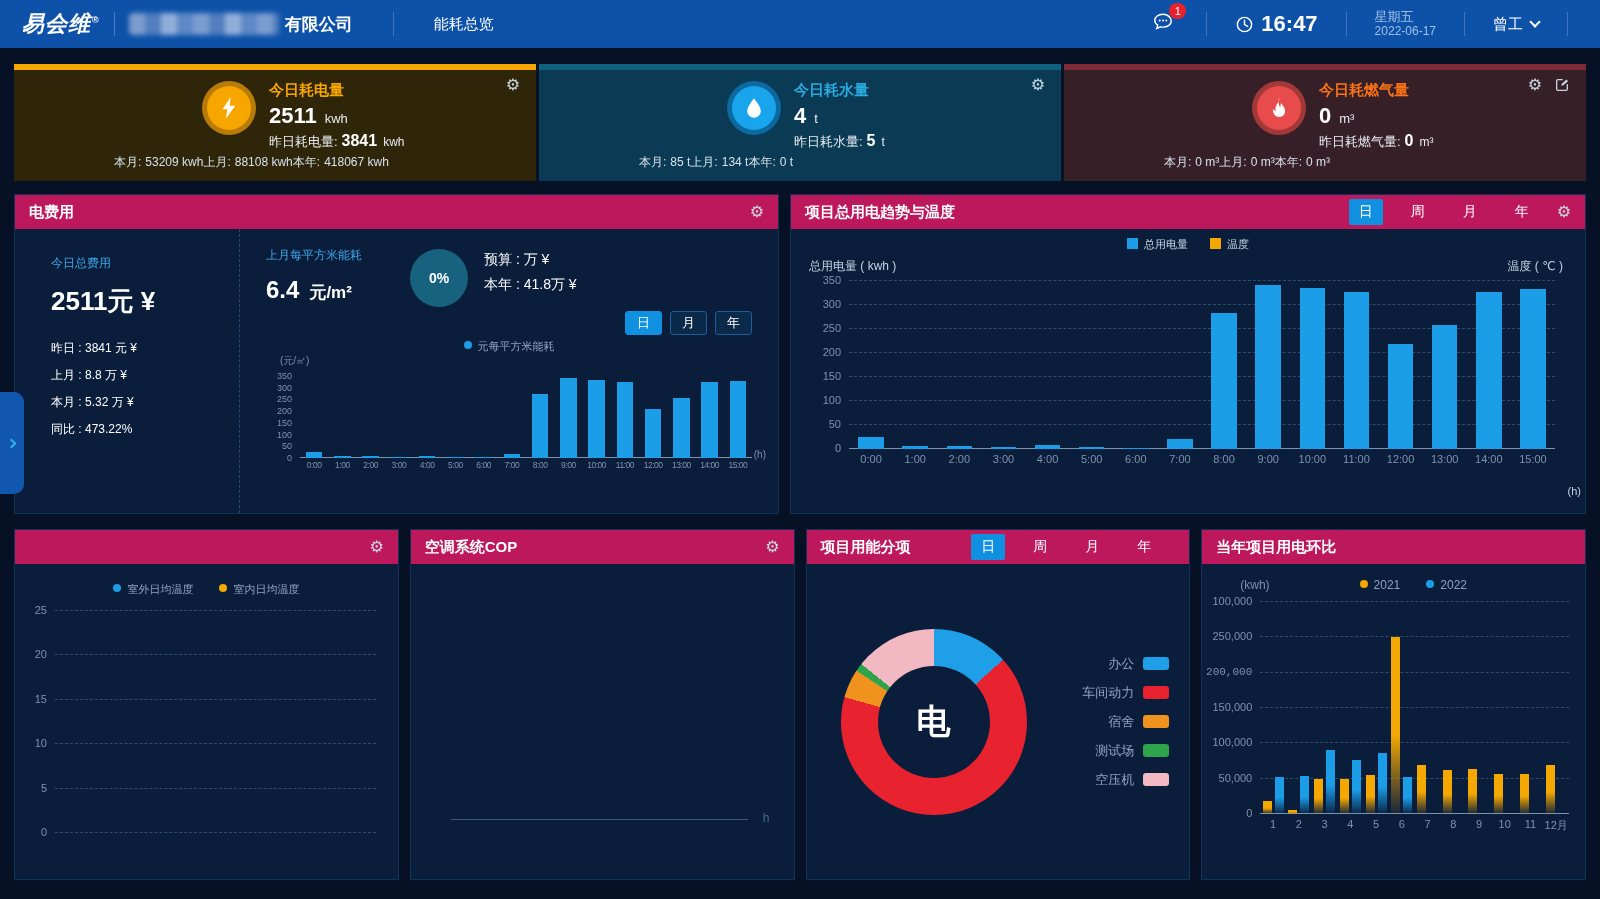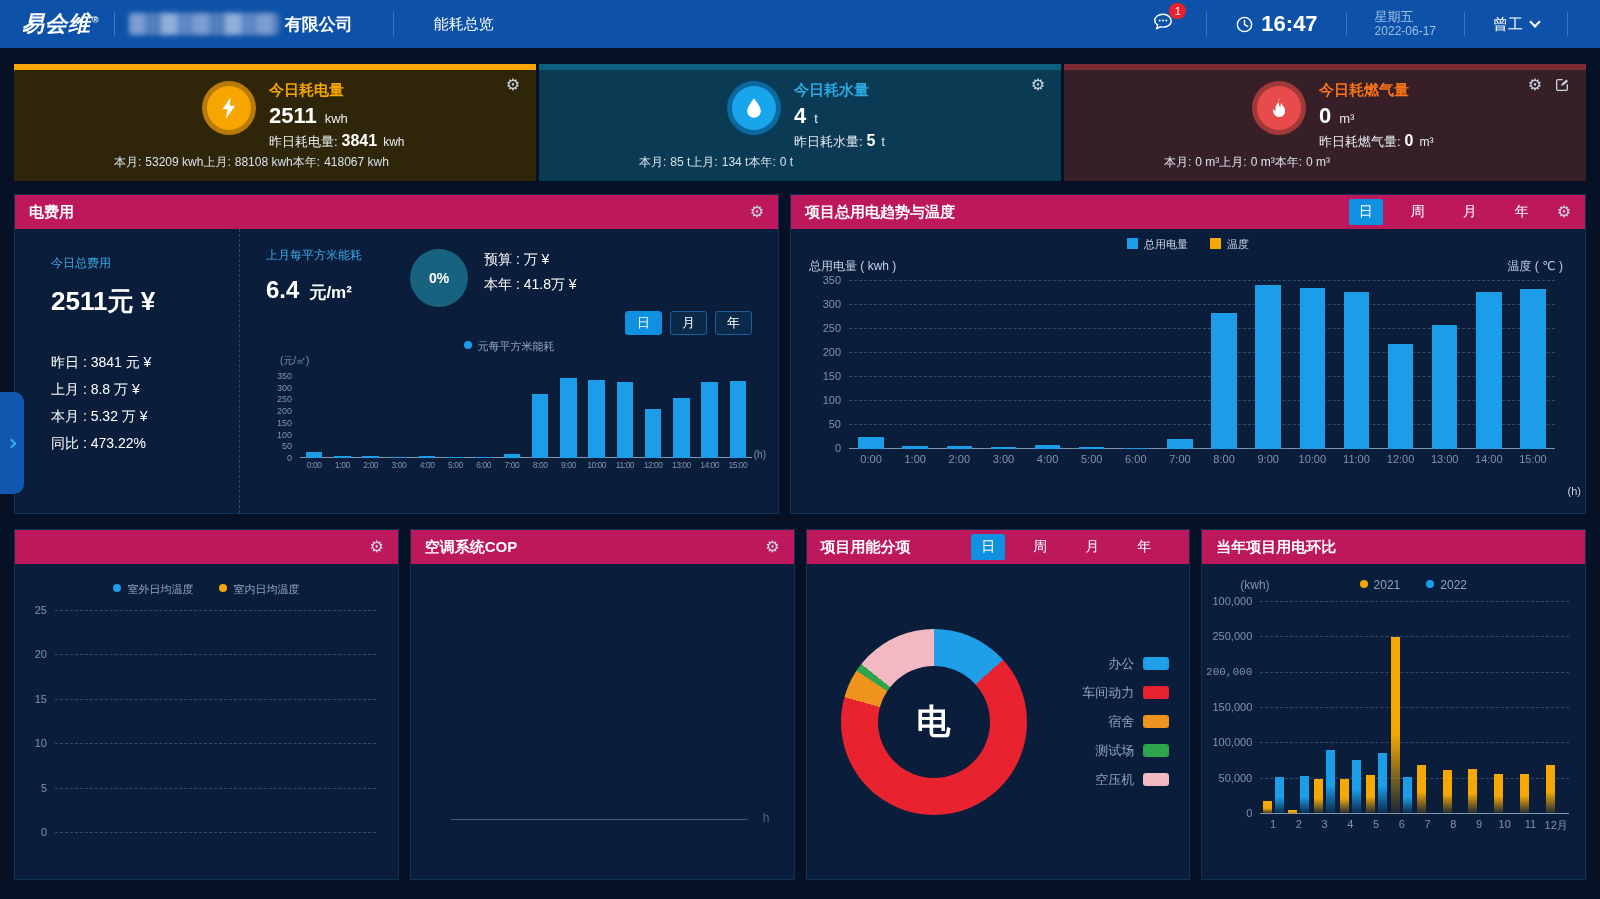--- a/index.html
+++ b/index.html
@@ -72,21 +72,21 @@
   .tab{min-width:34px;height:26px;padding:0 8px;display:flex;align-items:center;justify-content:center;
     font-size:14px;color:#fff;cursor:pointer;border-radius:2px;}
   .tab.active{background:#1090E0;}
 
   
   .cost-panel{flex:0 0 765px;}
   .cost-body{display:flex;flex:1;}
   .cost-left{width:225px;padding:26px 0 0 36px;border-right:1px dashed #27496E;}
   .lbl-blue{color:#3FA7E8;font-size:12px;}
   .cost-today-val{font-size:26px;font-weight:bold;margin-top:12px;}
-  .cost-rows{margin-top:30px;font-size:14px;line-height:27px;}
+  .cost-rows{margin-top:16px;font-size:12px;line-height:27px;}
   .cost-right{flex:1;padding:18px 26px 6px 26px;position:relative;}
   .sqm-row{display:flex;align-items:flex-start;}
   .sqm-val{font-size:24px;font-weight:bold;margin-top:12px;}
   .sqm-val .unit{font-size:17px;margin-left:10px;}
   .pct-circle{width:58px;height:58px;border-radius:50%;background:#17637F;display:flex;align-items:center;
     justify-content:center;font-size:14px;font-weight:bold;margin:2px 0 0 48px;flex:0 0 58px;}
   .budget{margin-left:16px;font-size:14px;line-height:25px;}
   .mini-tabs{display:flex;gap:8px;justify-content:flex-end;margin-top:4px;}
   .mini-tab{min-width:37px;height:24px;display:flex;align-items:center;justify-content:center;font-size:13px;
     border:1px solid #1E5E9E;background:#0B2A4A;border-radius:3px;cursor:pointer;}

